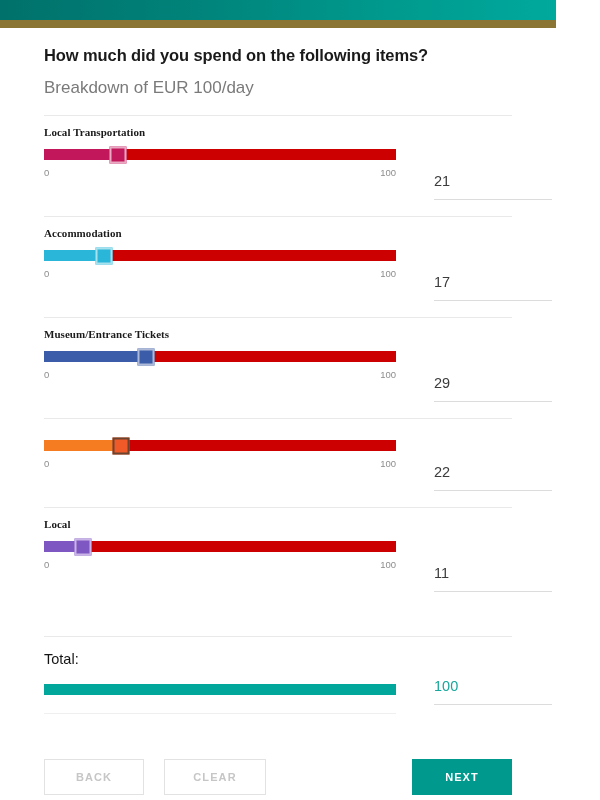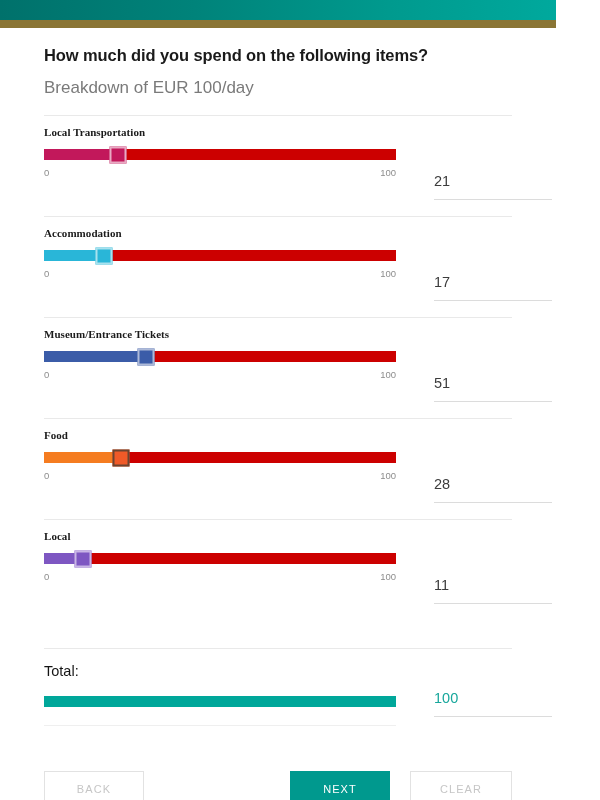--- a/index.html
+++ b/index.html
@@ -143,21 +143,21 @@
   }
 
   
   .buttons {
     display: flex;
     align-items: center;
     margin-top: 45px;
   }
   .btn {
     font-size: 11px;
-    font-weight: normal;
+    font-weight: bold;
     letter-spacing: 1.1px;
     height: 36px;
     display: flex;
     align-items: center;
     justify-content: center;
     cursor: pointer;
     user-select: none;
   }
   .btn-ghost {
     width: 100px;
@@ -236,41 +236,40 @@
                 <div class="fill" style="width: 29%; background: rgb(59, 92, 168);"></div>
                 <div class="thumb" style="left: 29%; background: rgb(59, 92, 168); border-color: rgb(174, 186, 216);"></div>
               </div>
               <div class="scale">
                 <span>0</span>
                 <span>100</span>
               </div>
             </div>
             <div class="value-col">
               <div class="value-field">
-                <span class="value-text">51</span>
-              </div>
-            </div>
-          </div>
-        </div>
-        <div class="group">
-          <div class="group-label">Food</div>
+                <span class="value-text">29</span>
+              </div>
+            </div>
+          </div>
+        </div>
+        <div class="group">
           <div class="row">
             <div class="slider-col">
               <div class="track" style="background: rgb(204, 0, 0);">
                 <div class="fill" style="width: 22%; background: rgb(245, 124, 32);"></div>
                 <div class="thumb" style="left: 22%; background: rgb(240, 90, 40); border-color: rgb(107, 68, 48);"></div>
               </div>
               <div class="scale">
                 <span>0</span>
                 <span>100</span>
               </div>
             </div>
             <div class="value-col">
               <div class="value-field">
-                <span class="value-text">28</span>
+                <span class="value-text">22</span>
               </div>
             </div>
           </div>
         </div>
         <div class="group">
           <div class="group-label">Local</div>
           <div class="row">
             <div class="slider-col">
               <div class="track" style="background: rgb(204, 0, 0);">
                 <div class="fill" style="width: 11%; background: rgb(126, 87, 194);"></div>
@@ -300,18 +299,18 @@
         <div class="value-col">
           <div class="total-value-field">
             <span class="total-value-text" id="total-value" style="color: rgb(24, 167, 156);">100</span>
           </div>
         </div>
       </div>
     </div>
 
     <div class="buttons">
       <div class="btn btn-ghost">BACK</div>
+      <div class="btn btn-ghost btn-clear">CLEAR</div>
       <div class="btn btn-next" id="next-btn" style="background: rgb(0, 153, 142); border-color: rgb(0, 153, 142);">NEXT</div>
-      <div class="btn btn-ghost btn-clear">CLEAR</div>
     </div>
 
   </div>
 </div>
 
 </body></html>

